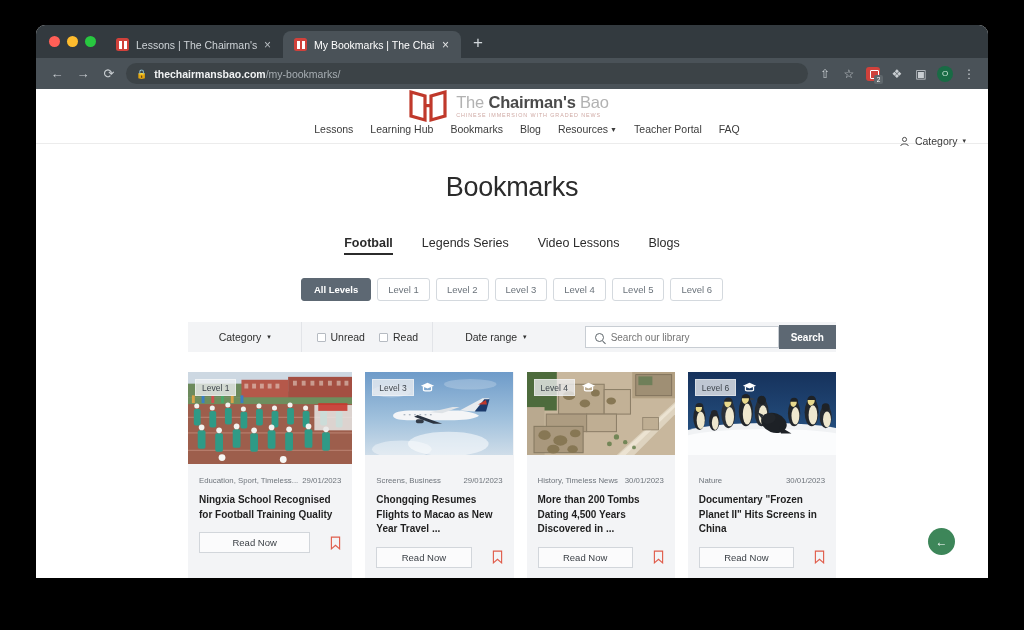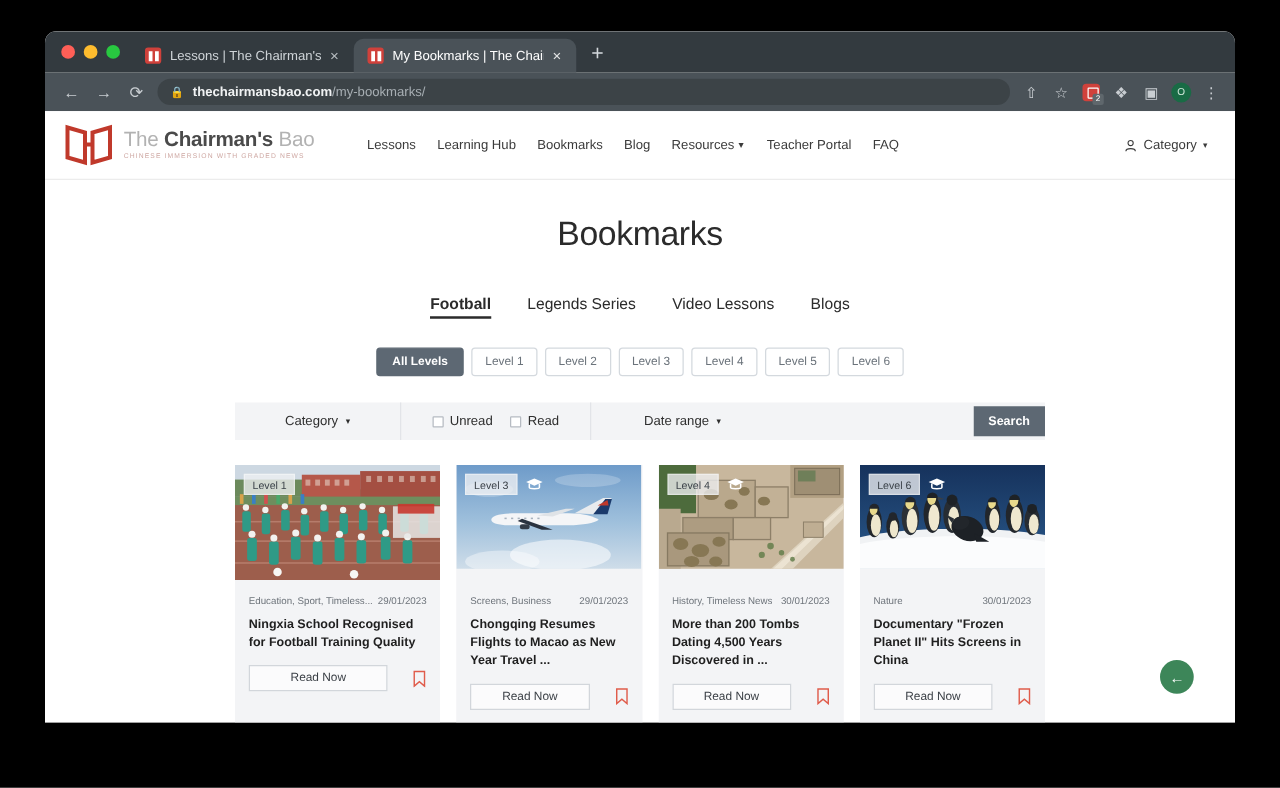--- a/index.html
+++ b/index.html
@@ -82,21 +82,21 @@
   .ext-badge::after{ content:""; position:absolute; left:3.5px; top:3px; width:7px; height:7px; border:1.5px solid #fff; border-radius:1px;}
   .ext-count{ position:absolute; right:1px; bottom:1px; background:#5f676c; color:#fff;
     font-size:6.5px; width:9px; height:9px; border-radius:2px; display:flex; align-items:center; justify-content:center;}
   .profile-circ { width:16px; height:16px; border-radius:50%; background:#196b45; color:#cfe8da; font-size:8px;
       display:flex; align-items:center; justify-content:center; }
 
   
   .site { height: 489px; background:#fff; overflow:hidden; position:relative;}
   .site-header {
     height:55px; background:#fff; display:flex; align-items:center;
-    padding: 0 22px 0 10px; border-bottom:1px solid #ececec;
+    padding: 0 22px 0 10px; border-bottom:1px solid #ececec;flex-direction:column;
   }
   .logo-wrap { display:flex; align-items:center; gap:9px; padding-left:6px;}
   .logo-mark { width:38px; height:34px; flex:0 0 38px;}
   .logo-text { line-height:1; }
   .logo-line1 { font-size:16.5px; letter-spacing:-.2px; }
   .logo-line1 .lt-grey { color:#b2b2b2; }
   .logo-line1 .lt-dark { color:#4a4a4a; font-weight:bold;}
   .logo-line2 { font-size:5.4px; color:#cfa9a4; letter-spacing:.9px; margin-top:3px; }
 
   .mainnav { display:flex; align-items:center; gap:17px; margin-left:42px; }
@@ -290,20 +290,24 @@
         <label class="chk">
           <span class="box"></span>
           <span>Read</span>
         </label>
       </div>
       <div class="fb-cell fb-date">
         <span>Date range</span>
         <span class="caret2">▾</span>
       </div>
       <div class="fb-search">
+        <div class="searchbox">
+          <span class="mag"></span>
+          <input type="text" style="border: none; outline: none; font-size: 10px; font-family: &quot;Liberation Sans&quot;, sans-serif; color: rgb(154, 160, 166); width: 100%; background: transparent;" placeholder="Search our library">
+        </div>
         <div class="search-btn">Search</div>
       </div>
     </div>
 
     <div class="cards">
 
       <div class="card">
         <div class="card-img">
           <svg class="sky" viewBox="0 0 169 95" preserveAspectRatio="none">
             <rect width="169" height="95" fill="#8e9e86"></rect>

